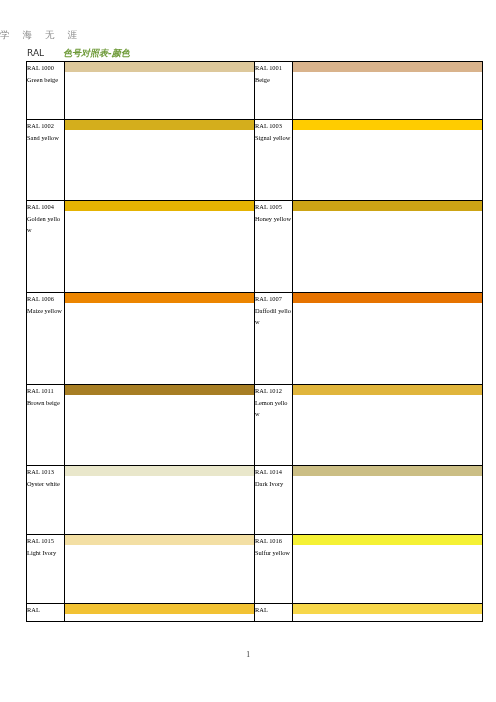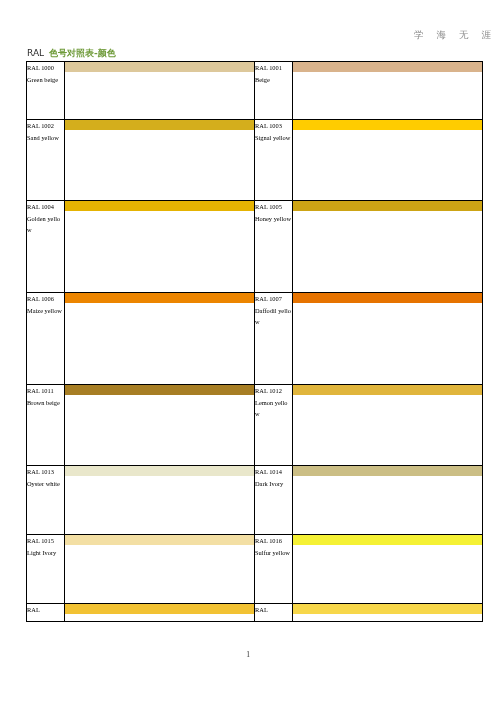--- a/index.html
+++ b/index.html
@@ -22,21 +22,21 @@
     height: 702px;
     background: #ffffff;
   }
 
   
   .doc-header {
     position: absolute;
     left: 0;
     top: 29px;
     width: 496px;
-    text-align: right;
+    text-align: left;
     font-family: "DejaVu Sans", sans-serif;
     font-size: 9.5px;
     color: #8a8a8a;
     letter-spacing: 5px;
     line-height: 12px;
     white-space: nowrap;
   }
 
   
   .title-line {
@@ -48,21 +48,22 @@
     line-height: 11px;
     white-space: nowrap;
   }
   .title-ral {
     color: #2b2b2b;
     font-weight: normal;
   }
   .title-cn {
     color: #6f9b3a;
     font-weight: bold;
-    margin-left: 5px;
+    margin-left: 19px;
+    font-style: italic;
   }
 
   
   .ral-table {
     position: absolute;
     left: 26px;
     top: 61px;
     width: 452px;
     border-collapse: collapse;
     table-layout: fixed;

